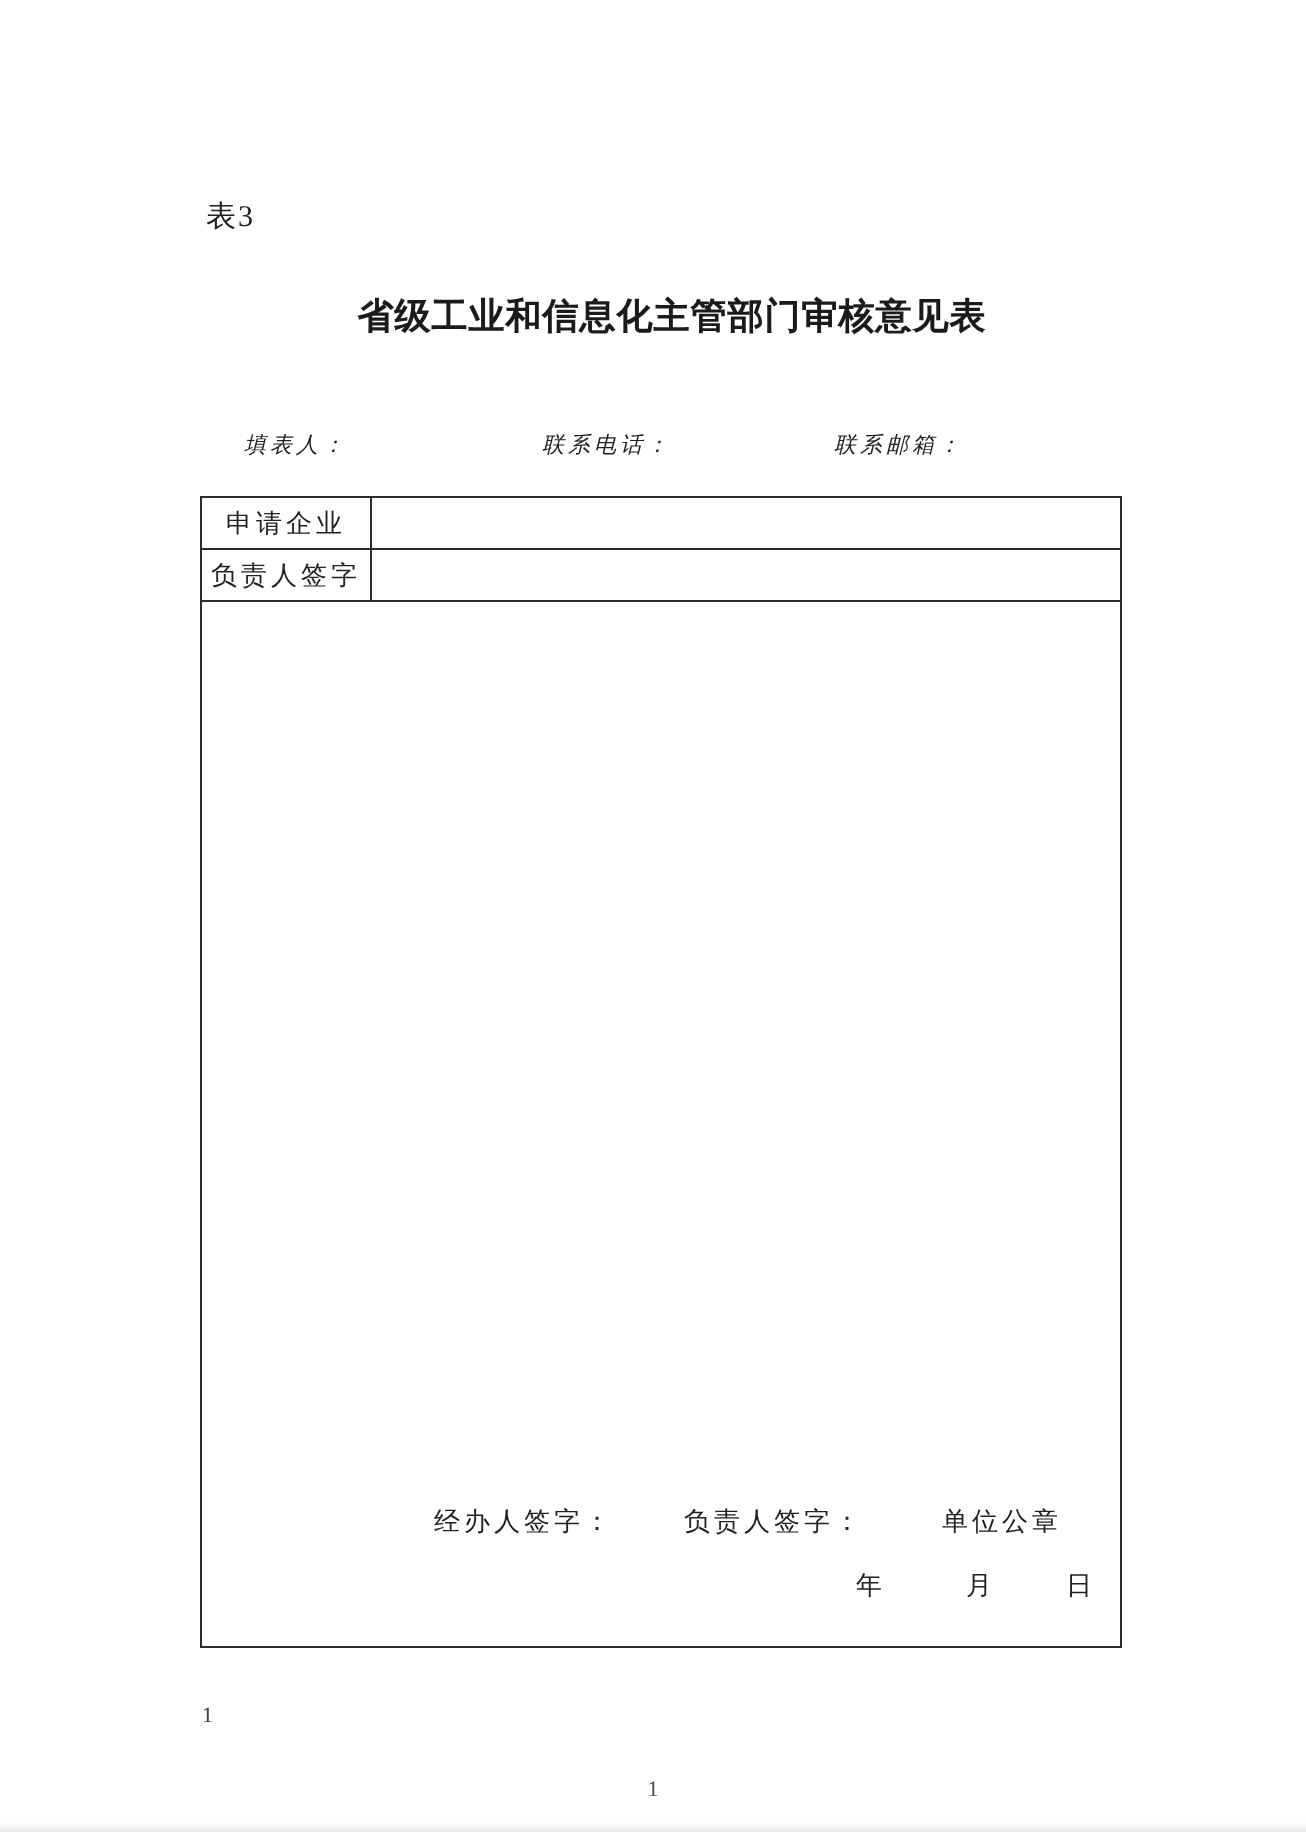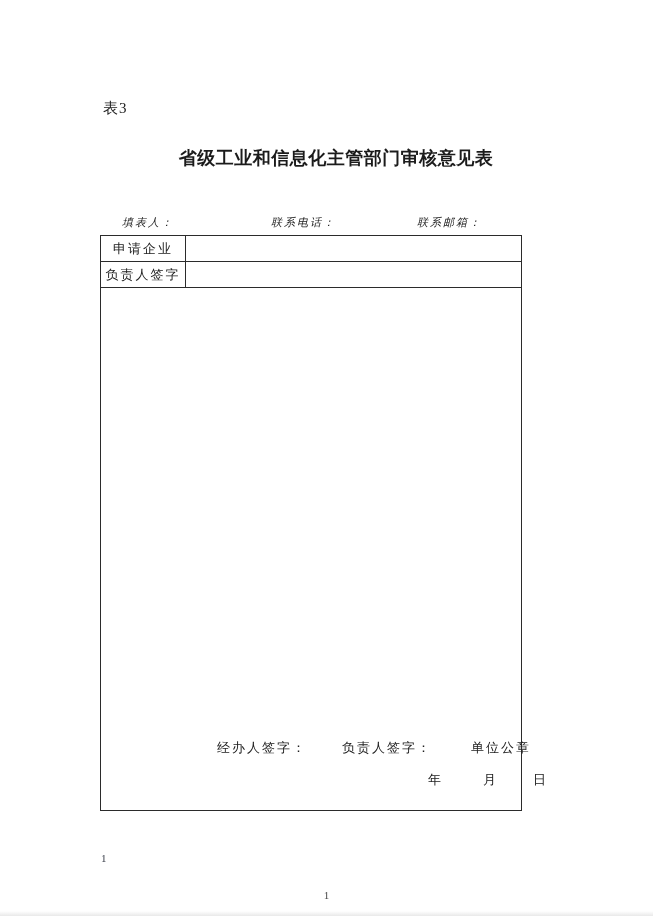--- a/index.html
+++ b/index.html
@@ -59,22 +59,22 @@
     height: 16px;
     width: 70px;
   }
   .val-filler { left: 180px; }
   .val-phone  { left: 338px; }
   .val-email  { left: 484px; }
 
   .info-table {
     position: absolute;
     left: 100px;
-    top: 235px;
-    width: 422px;
+    top: 248px;
+    width: 461px;
     border: 1px solid #2b2b2b;
   }
   .t-row {
     display: flex;
     height: 26px;
     border-bottom: 1px solid #2b2b2b;
   }
   .t-label {
     width: 85px;
     border-right: 1px solid #2b2b2b;

